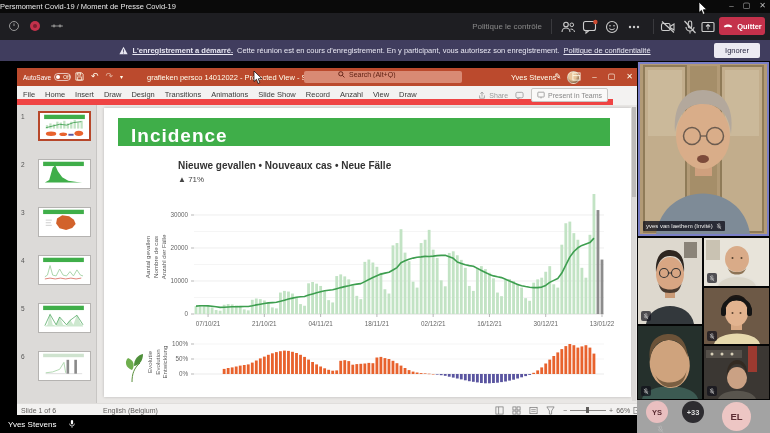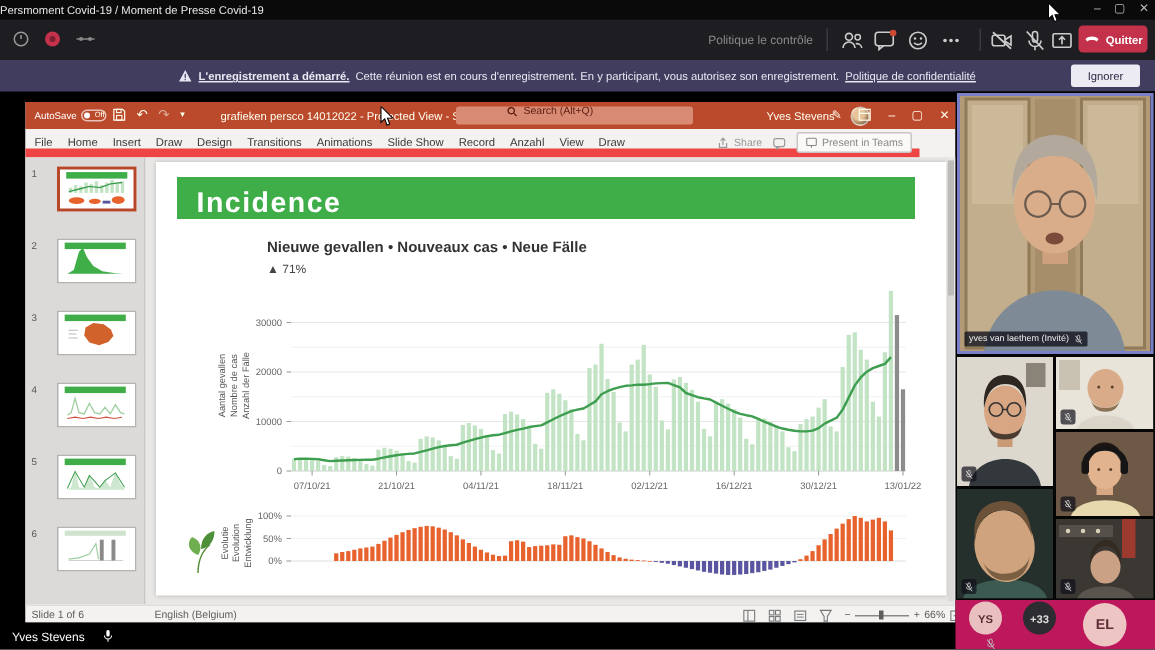--- a/index.html
+++ b/index.html
@@ -75,21 +75,21 @@
 
   .presenter { position:absolute; left:0; top:415px; width:637px; height:18px; background:#000; color:#fff; }
   .presenter .nm { position:absolute; left:8px; top:5px; font-size:8px; }
 
   
   .vpanel { position:absolute; left:637px; top:61px; width:133px; height:372px; background:#050505; }
   .vtile { position:absolute; overflow:hidden; background:#222; }
   .main-tile { left:1px; top:1px; width:131px; height:174px; border:2px solid #7a7fc7; }
   .nlabel { position:absolute; left:3px; bottom:3px; background:rgba(15,15,25,0.78); color:#eee; font-size:6px; padding:1.5px 3px; display:flex; align-items:center; gap:3px; border-radius:1px; }
   .micbadge { position:absolute; left:3px; bottom:3px; width:10px; height:10px; background:rgba(15,15,25,0.7); border-radius:2px; display:flex; align-items:center; justify-content:center; }
-  .avatars { position:absolute; left:637px; top:400px; width:133px; height:33px; background:#be185d; }
+  .avatars { position:absolute; left:637px; top:400px; width:133px; height:33px; background:#a3a3a3; }
   .circ { position:absolute; border-radius:50%; display:flex; align-items:center; justify-content:center; font-weight:bold; }
 
   .cursor { position:absolute; z-index:50; }
 </style>
 </head>
 <body>
 
 <div class="screen">
 
   <div class="titlebar">

